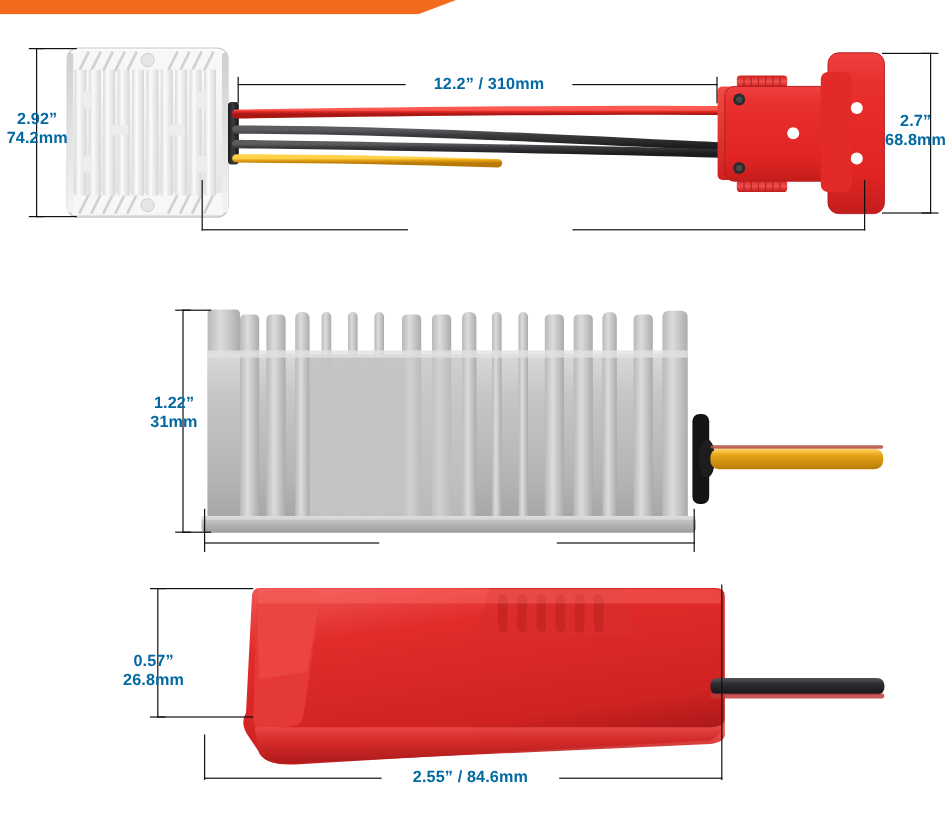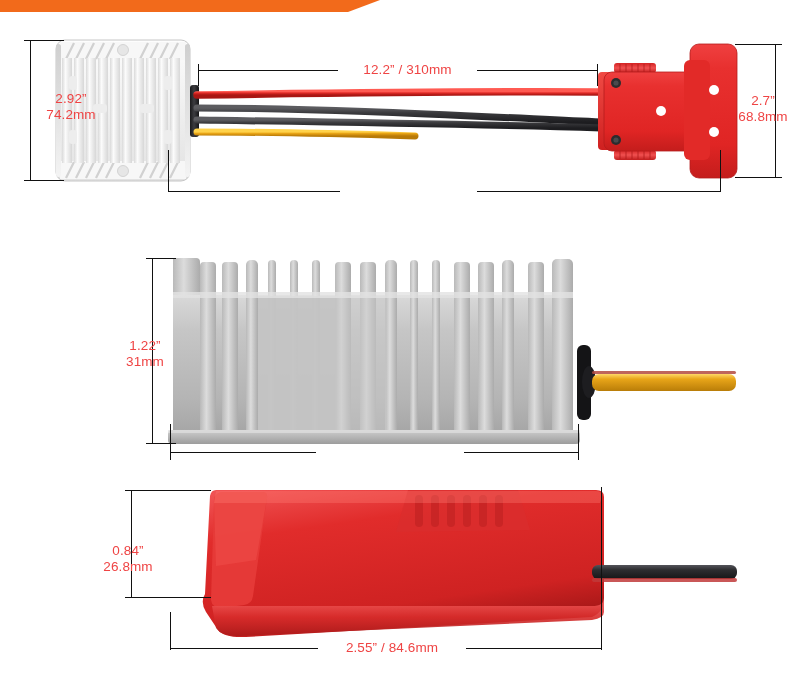--- a/index.html
+++ b/index.html
@@ -18,23 +18,24 @@
   .ribbon{
     left:0;top:0;width:380px;height:12px;
     background:#f26a1b;
     clip-path:polygon(0 0, 380px 0, 348px 12px, 0 12px);
   }
 
   
   .dimtxt{
     font-size:13.5px;
     line-height:16px;
-    color:#ef4444;
+    color:#0369a1;
     white-space:pre;
     letter-spacing:.1px;
+    font-weight:bold;
   }
   .dimtxt.center{text-align:center;}
 
   
   .hline{background:#111;height:1.4px;}
   .vline{background:#111;width:1.4px;}
 
   
   svg.layer{position:absolute;left:0;top:0;overflow:visible;}
   .noclick{pointer-events:none;}
@@ -209,21 +210,21 @@
       <circle cx="714" cy="90" r="5" fill="#ffffff"></circle>
       <circle cx="714" cy="132" r="5" fill="#ffffff"></circle>
     </g>
   </svg>
 
   <div class="abs vline" style="left:30px;top:40px;height:141px;"></div>
   <div class="abs hline" style="left:24px;top:40px;width:13px;"></div>
   <div class="abs hline" style="left:24px;top:180px;width:13px;"></div>
   <div class="abs hline" style="left:30px;top:40px;width:34px;"></div>
   <div class="abs hline" style="left:30px;top:180px;width:34px;"></div>
-  <div class="abs dimtxt center" style="left:0px;top:91px;width:62px;padding-left:40px;">2.92”
+  <div class="abs dimtxt center" style="left:0px;top:91px;width:62px;">2.92”
 74.2mm</div>
 
   <div class="abs vline" style="left:198px;top:64px;height:22px;"></div>
   <div class="abs vline" style="left:597px;top:64px;height:22px;"></div>
   <div class="abs hline" style="left:198px;top:70px;width:140px;"></div>
   <div class="abs hline" style="left:477px;top:70px;width:121px;"></div>
   <div class="abs dimtxt center" style="left:338px;top:62px;width:139px;">12.2” / 310mm</div>
 
   <div class="abs vline" style="left:168px;top:150px;height:42px;"></div>
   <div class="abs vline" style="left:720px;top:150px;height:42px;"></div>
@@ -300,21 +301,21 @@
     <ellipse cx="589" cy="382" rx="7" ry="16" fill="#1d1d20"></ellipse>
     <rect x="592" y="374" width="144" height="17" rx="7" fill="url(#yelBundle)"></rect>
     <rect x="592" y="371" width="144" height="3" rx="1.5" fill="#b34a3f" opacity=".85"></rect>
   </svg>
 
   <div class="abs vline" style="left:152px;top:258px;height:186px;"></div>
   <div class="abs hline" style="left:146px;top:258px;width:13px;"></div>
   <div class="abs hline" style="left:146px;top:443px;width:13px;"></div>
   <div class="abs hline" style="left:152px;top:258px;width:24px;"></div>
   <div class="abs hline" style="left:152px;top:443px;width:24px;"></div>
-  <div class="abs dimtxt center" style="left:112px;top:338px;width:66px;">1.22”
+  <div class="abs dimtxt center" style="left:112px;top:328px;width:66px;">1.22”
 31mm</div>
 
   <div class="abs vline" style="left:170px;top:424px;height:36px;"></div>
   <div class="abs vline" style="left:578px;top:424px;height:36px;"></div>
   <div class="abs hline" style="left:170px;top:452px;width:146px;"></div>
   <div class="abs hline" style="left:464px;top:452px;width:115px;"></div>
 
   <svg class="layer noclick" width="792" height="684">
     <defs>
       <linearGradient id="redSlabG" x1="0.1" y1="0" x2="0.5" y2="1">
@@ -377,21 +378,21 @@
 
     <rect x="592" y="565" width="145" height="14" rx="6" fill="url(#blkLead)"></rect>
     <rect x="592" y="578" width="145" height="4" rx="2" fill="#c0393a" opacity=".85"></rect>
   </svg>
 
   <div class="abs vline" style="left:131px;top:490px;height:108px;"></div>
   <div class="abs hline" style="left:125px;top:490px;width:13px;"></div>
   <div class="abs hline" style="left:125px;top:597px;width:13px;"></div>
   <div class="abs hline" style="left:131px;top:490px;width:80px;"></div>
   <div class="abs hline" style="left:131px;top:597px;width:80px;"></div>
-  <div class="abs dimtxt center" style="left:92px;top:543px;width:72px;">0.84”
+  <div class="abs dimtxt center" style="left:92px;top:543px;width:72px;">0.57”
 26.8mm</div>
 
   <div class="abs vline" style="left:170px;top:612px;height:38px;"></div>
   <div class="abs vline" style="left:601px;top:487px;height:163px;"></div>
   <div class="abs hline" style="left:170px;top:648px;width:148px;"></div>
   <div class="abs hline" style="left:466px;top:648px;width:136px;"></div>
   <div class="abs dimtxt center" style="left:318px;top:640px;width:148px;">2.55” / 84.6mm</div>
 
 </div>
 

